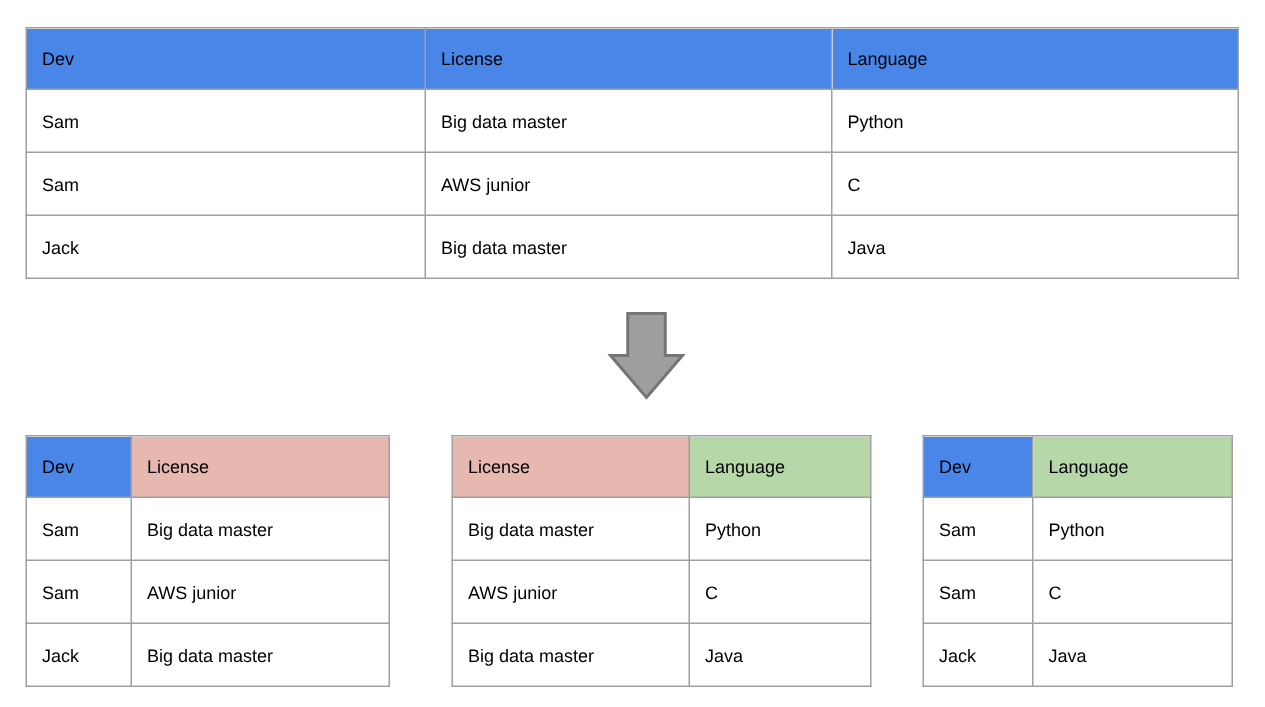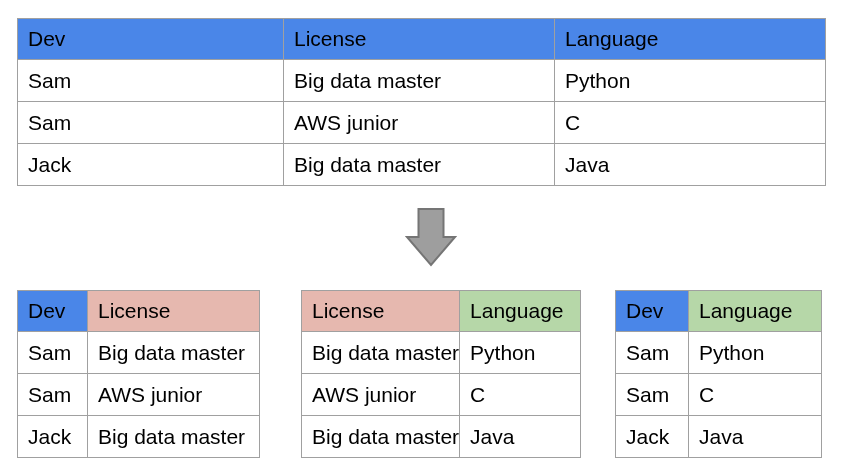--- a/index.html
+++ b/index.html
@@ -8,21 +8,21 @@
     position: relative;
     width: 843px;
     height: 471px;
     background: #ffffff;
     overflow: hidden;
   }
   table {
     border-collapse: collapse;
     table-layout: fixed;
     position: absolute;
-    font-size: 21px;
+    font-size: 12px;
   }
   td, th {
     border: 1px solid #a0a0a0;
     padding: 0 0 0 10px;
     text-align: left;
     font-weight: normal;
     vertical-align: middle;
     overflow: hidden;
     white-space: nowrap;
   }

